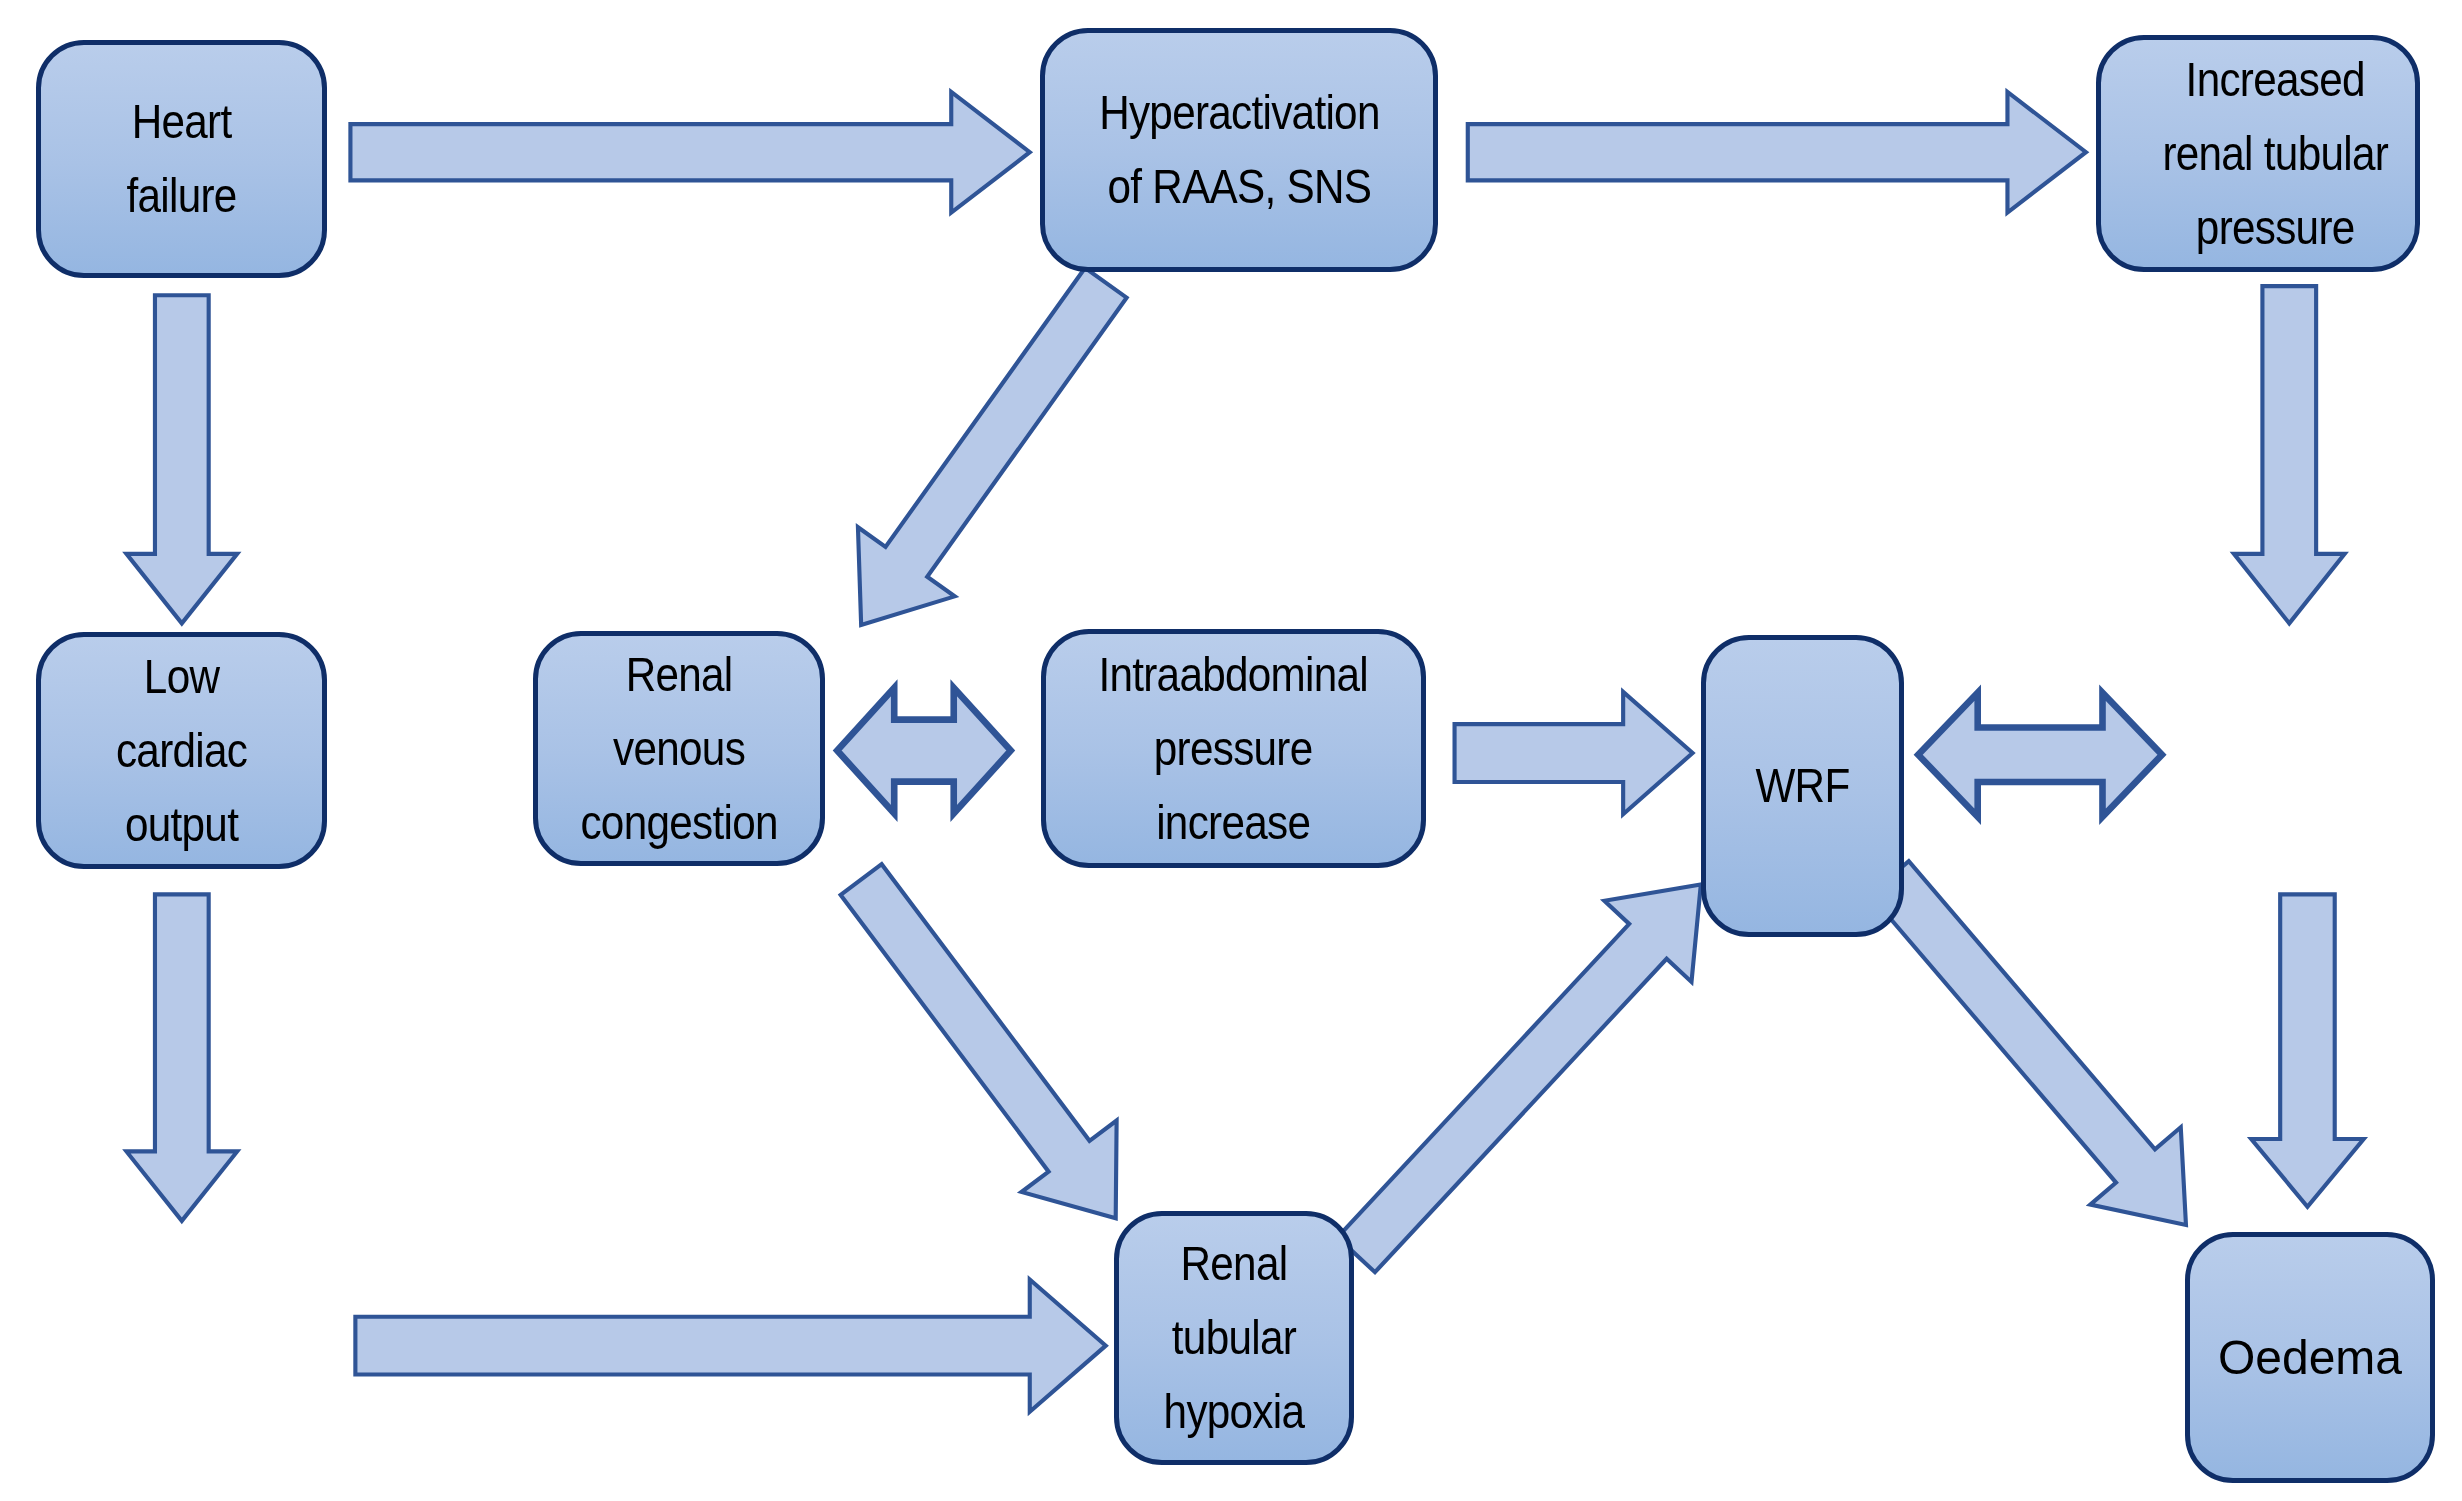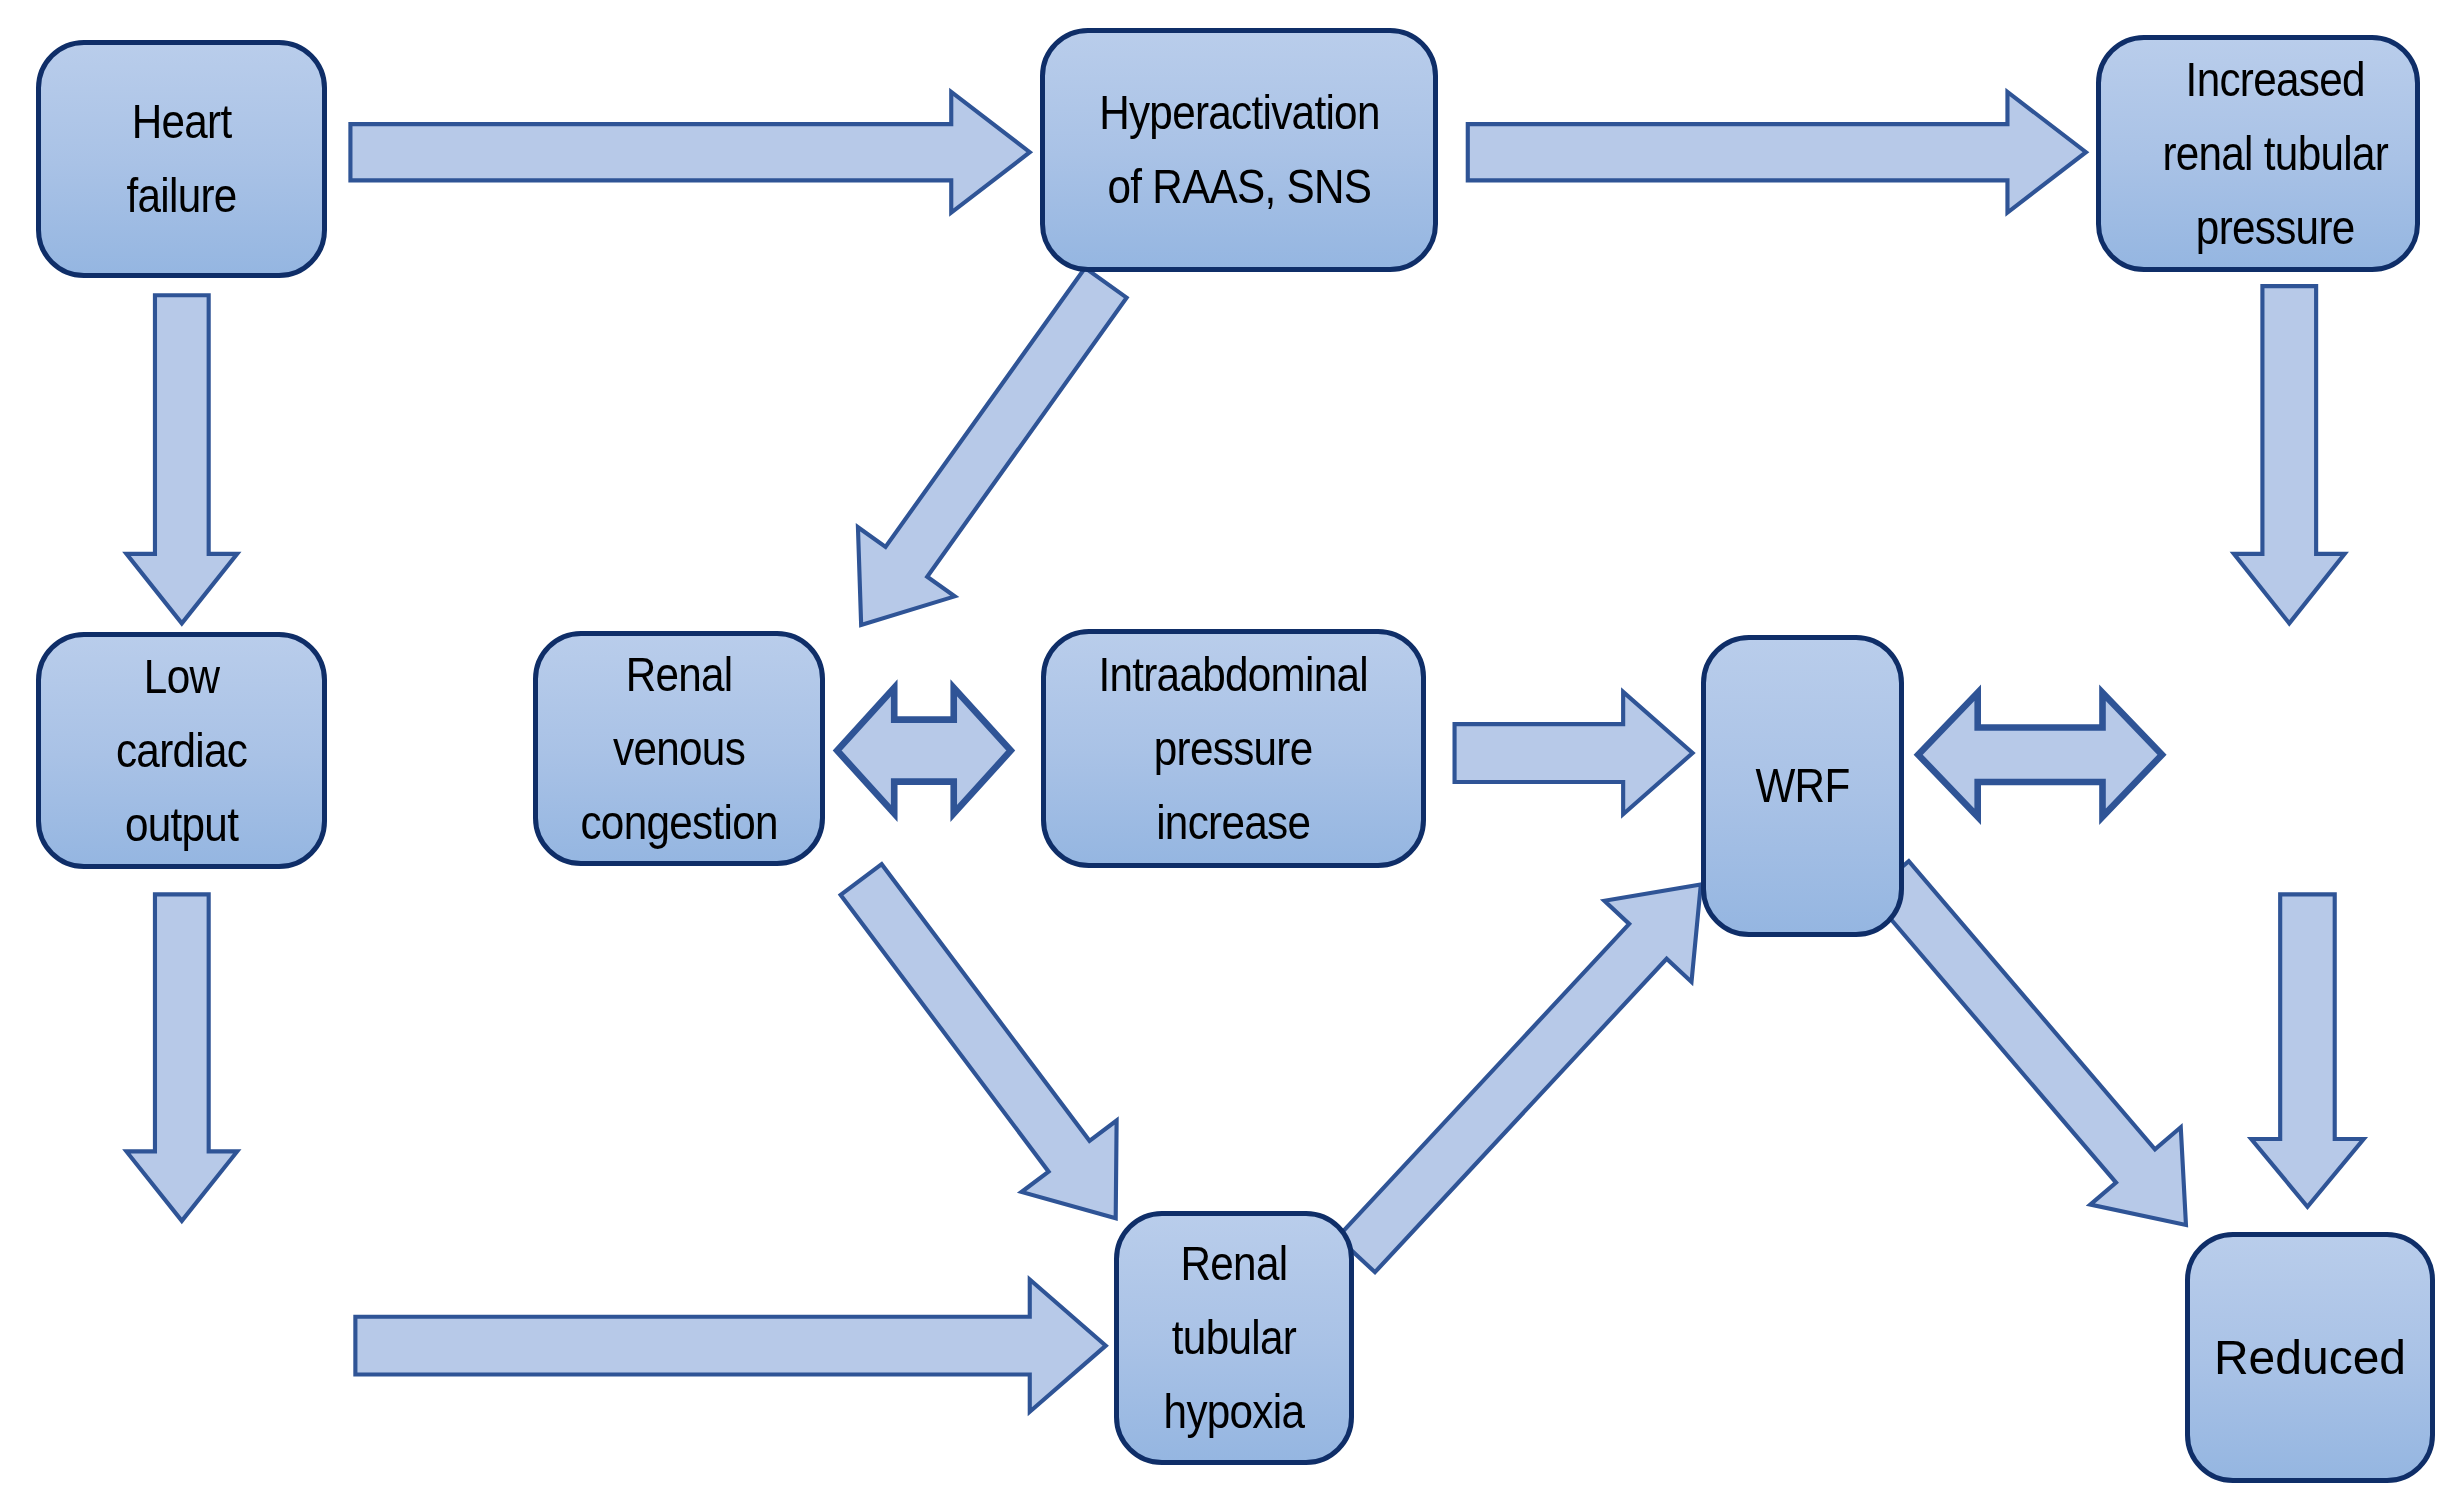--- a/index.html
+++ b/index.html
@@ -85,17 +85,17 @@
   </div>
   <div class="node" style="left: 1701px; top: 635px; width: 203px; height: 302px;">
     <span class="lbl">WRF</span>
   </div>
   <div class="node" style="left: 1114px; top: 1211px; width: 240px; height: 254px;">
     <span class="lbl">Renal
 tubular
 hypoxia</span>
   </div>
   <div class="node wide" style="left: 2185px; top: 1232px; width: 250px; height: 251px;">
-    <span class="lbl">Reduced</span>
+    <span class="lbl">Oedema</span>
   </div>
 
 </div>
 
 
 </body></html>

